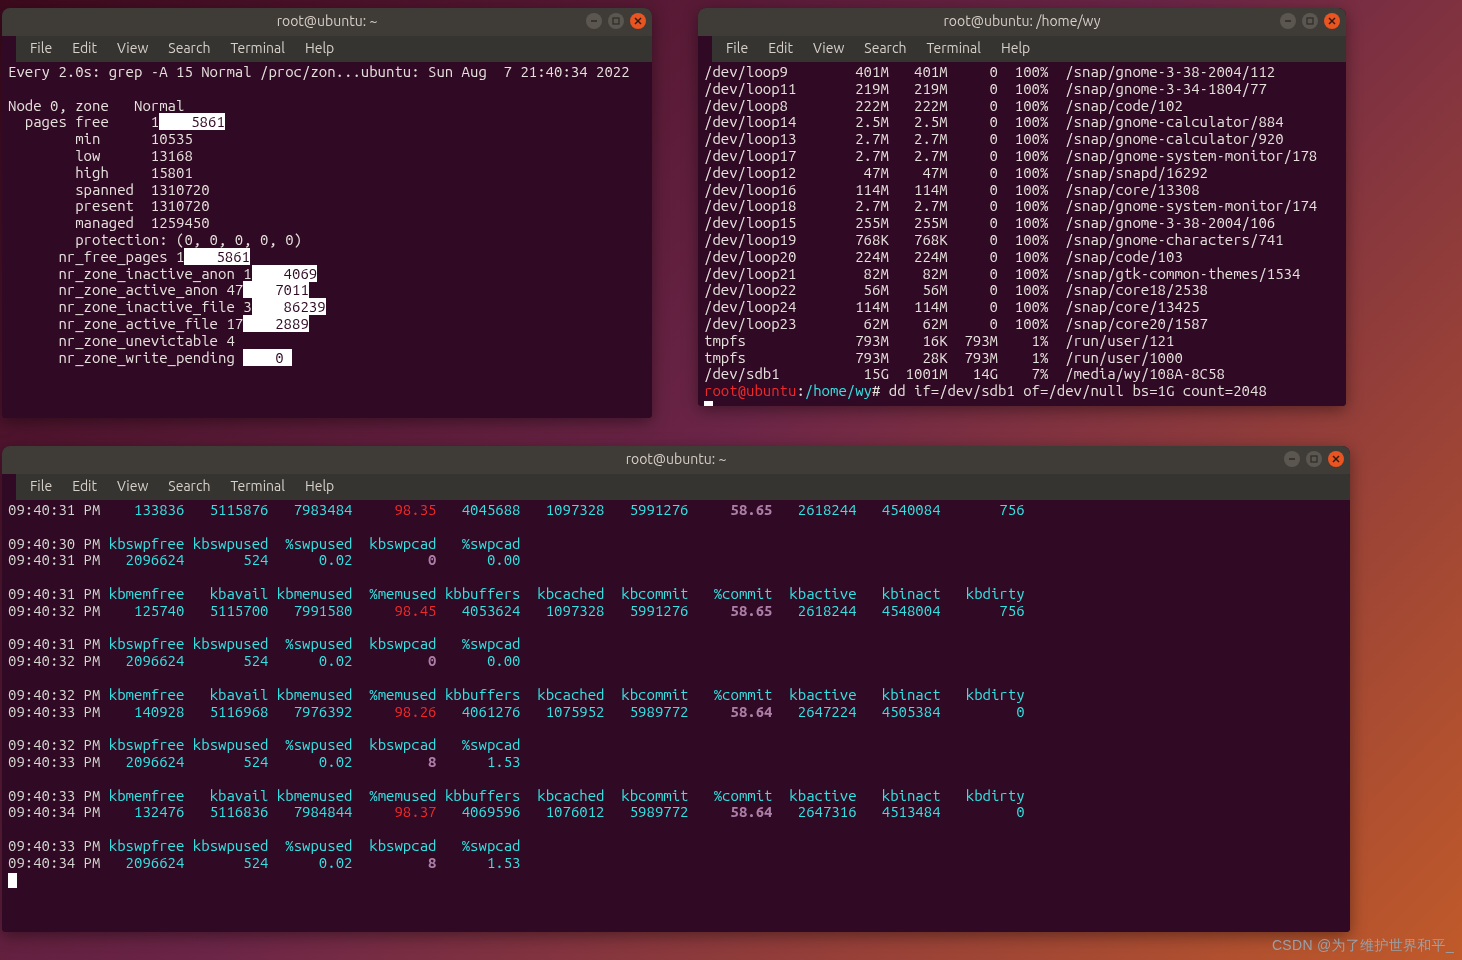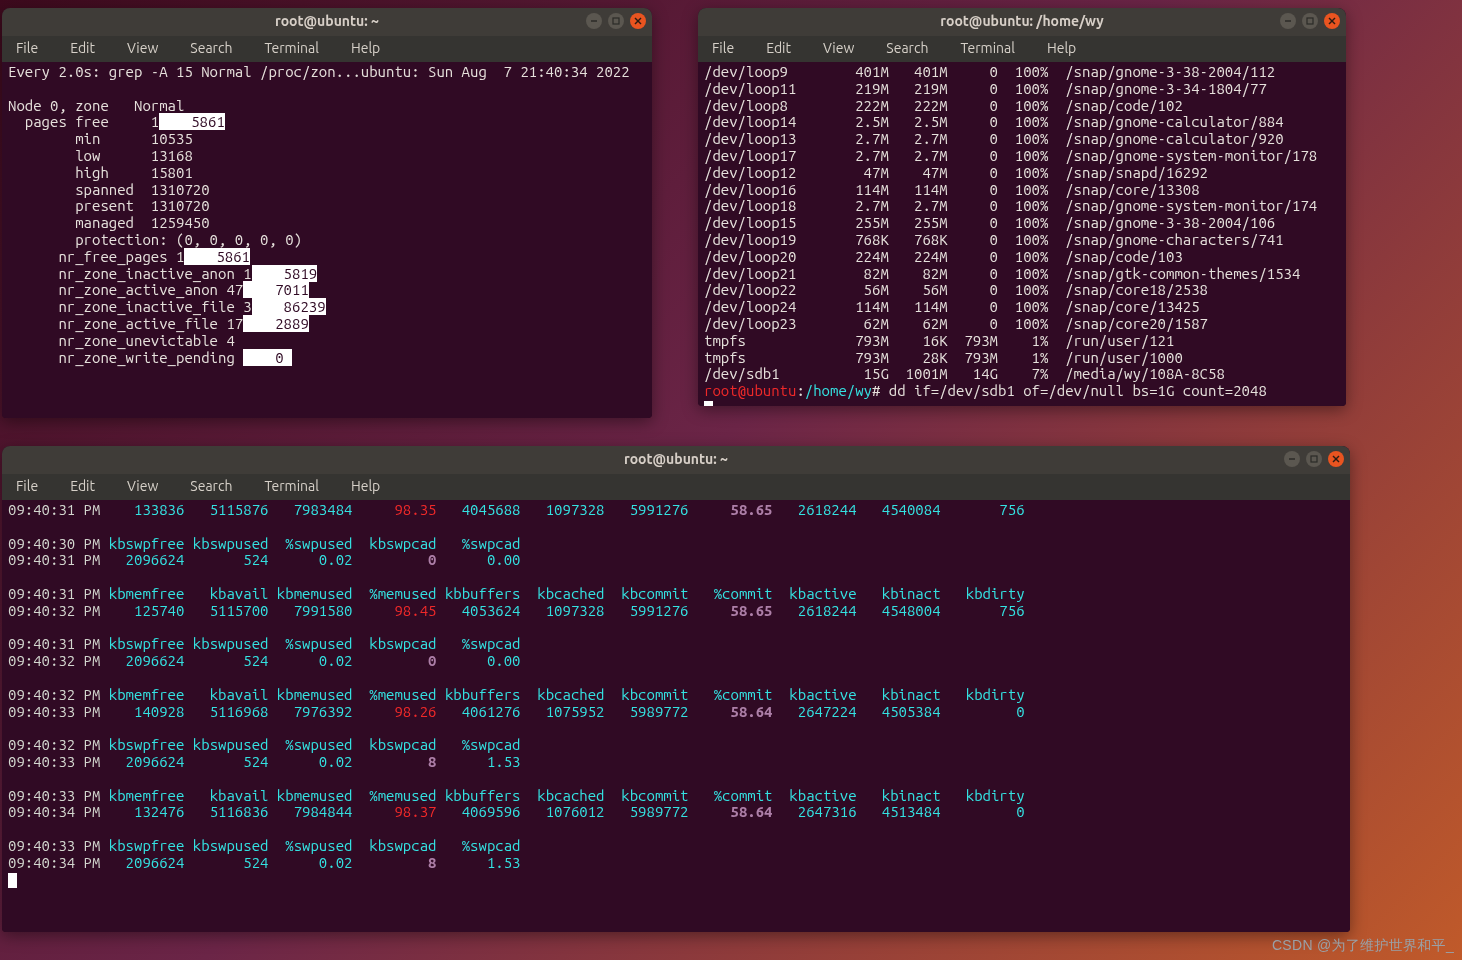--- a/index.html
+++ b/index.html
@@ -24,21 +24,21 @@
   .titlebar {
     height: 28px;
     background: #3f3c38;
     display: flex;
     align-items: center;
     justify-content: center;
     position: relative;
     color: #d7cfc7;
     font-family: "Ubuntu", sans-serif;
     font-size: 14px;
-    font-weight: 700;
+    font-weight: 400;
   }
   .titlebar .title { color: #d7cfc7; }
   .win-ctrls {
     position: absolute;
     right: 6px; top: 5px;
     display: flex;
     gap: 6px;
   }
   .wbtn {
     width: 16px; height: 16px; border-radius: 50%;
@@ -46,25 +46,26 @@
     display: inline-flex;
     align-items: center; justify-content: center;
   }
   .wbtn.close { background: #e95420; }
   .wbtn svg { width: 10px; height: 10px; }
   .menubar {
     height: 26px;
     background: #353431;
     display: flex;
     align-items: center;
-    gap: 12px;
+    gap: 0;
     padding: 0 4px;
     color: #d6d0c8;
     font-family: "Ubuntu", sans-serif;
     font-size: 14px;
+    margin-left: 14px;
   }
   .menubar span { padding: 3px 10px; }
   .term {
     flex: 1;
     background: #300a24;
     color: #e6e1dc;
     padding: 2px 6px 6px 6px;
     white-space: pre;
     overflow: hidden;
     letter-spacing: 0px;
@@ -128,21 +129,21 @@
 Node 0, zone   Normal
   pages free     1<span class="hi">5861</span>
         min      10535
         low      13168
         high     15801
         spanned  1310720
         present  1310720
         managed  1259450
         protection: (0, 0, 0, 0, 0)
       nr_free_pages 1<span class="hi">5861</span>
-      nr_zone_inactive_anon 1<span class="hi">5819</span>
+      nr_zone_inactive_anon 1<span class="hi">4069</span>
       nr_zone_active_anon 47<span class="hi">7011</span>
       nr_zone_inactive_file 3<span class="hi">86239</span>
       nr_zone_active_file 17<span class="hi">2889</span>
       nr_zone_unevictable 4
       nr_zone_write_pending <span class="hi">0 </span>
 
 
 
                                          <span class="cur"></span></div>
 </div>

